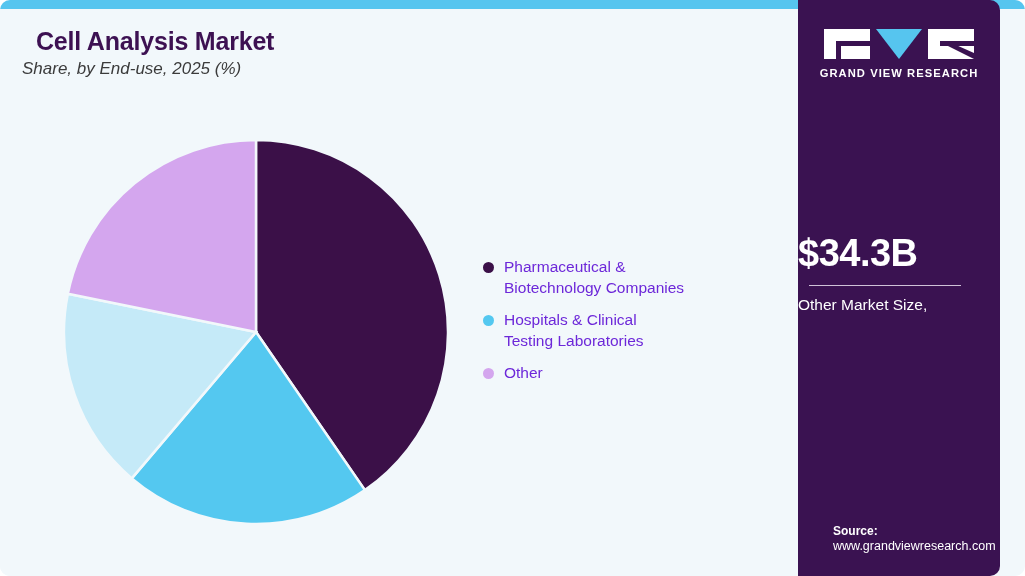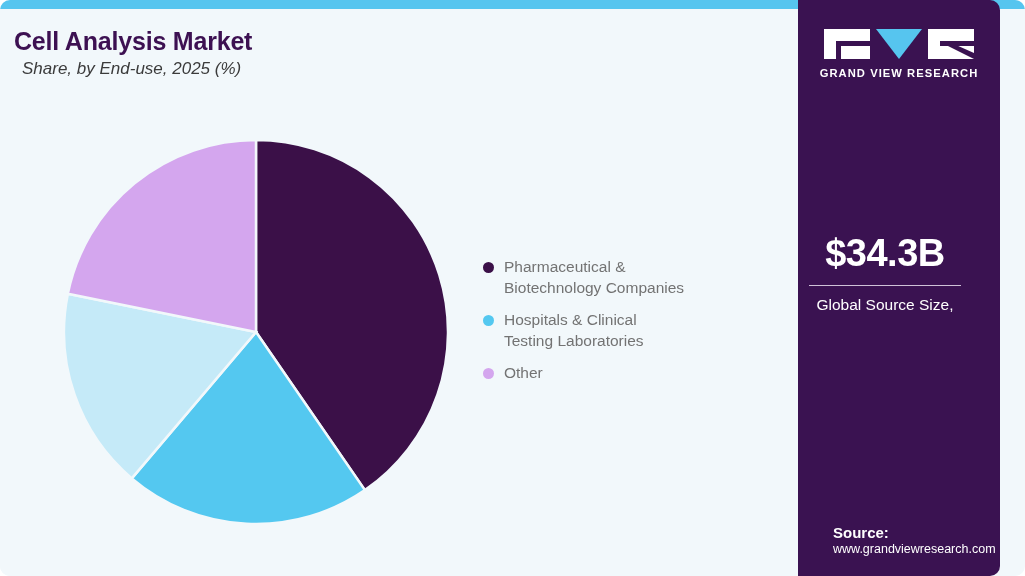--- a/index.html
+++ b/index.html
@@ -34,21 +34,21 @@
   #left-pane {
     position: absolute;
     left: 0;
     top: 9px;
     width: 823px;
     height: 567px;
     background: #f2f8fb;
   }
   #title {
     position: absolute;
-    left: 14px;
+    left: 36px;
     top: 18px;
     font-size: 25px;
     font-weight: bold;
     color: #3d1152;
     letter-spacing: -0.2px;
     white-space: nowrap;
   }
   #subtitle {
     position: absolute;
     left: 22px;
@@ -82,21 +82,21 @@
   .legend-dot {
     width: 11px;
     height: 11px;
     border-radius: 50%;
     flex: 0 0 11px;
     margin-top: 5px;
     margin-right: 10px;
   }
   .legend-label {
     font-size: 15.5px;
-    color: #737373;
+    color: #6d28d9;
     line-height: 1.33;
     white-space: pre-line;
   }
   
   #right-panel {
     position: absolute;
     left: 798px;
     top: 0;
     width: 202px;
     height: 576px;
@@ -122,21 +122,20 @@
     font-size: 11.2px;
     font-weight: bold;
     letter-spacing: 1.05px;
     color: #ffffff;
   }
   #stat-block {
     position: absolute;
     left: 0;
     top: 234px;
     width: 174px;
-    text-align: center;
   }
   #stat-value {
     font-size: 38px;
     font-weight: bold;
     color: #ffffff;
     letter-spacing: -0.5px;
     line-height: 1;
   }
   #stat-divider {
     width: 152px;
@@ -149,21 +148,21 @@
     color: #ffffff;
     line-height: 1.35;
   }
   #source-block {
     position: absolute;
     left: 833px;
     top: 524px;
     width: 190px;
   }
   #source-title {
-    font-size: 15px;
+    font-size: 12px;
     font-weight: bold;
     color: #ffffff;
   }
   #source-url {
     font-size: 12.5px;
     color: #ffffff;
     margin-top: 1px;
   }
 </style>
 </head>
@@ -223,21 +222,21 @@
         <rect x="116" y="13" width="34" height="5" fill="#3a1251"></rect>
         <polygon points="122,17 150,31 150,25 132,17" fill="#3a1251"></polygon>
       </svg>
       <div id="logo-text">GRAND VIEW RESEARCH</div>
     </div>
 
     <div id="stat-block">
       <div id="stat-value">$34.3B</div>
       <div id="stat-divider"></div>
       <div id="stat-caption">
-          <div>Global Source Size,</div>
+          <div>Other Market Size,</div>
         </div>
     </div>
 
   </div>
 
   <div id="source-block">
     <div id="source-title">Source:</div>
     <div id="source-url">www.grandviewresearch.com</div>
   </div>
 

